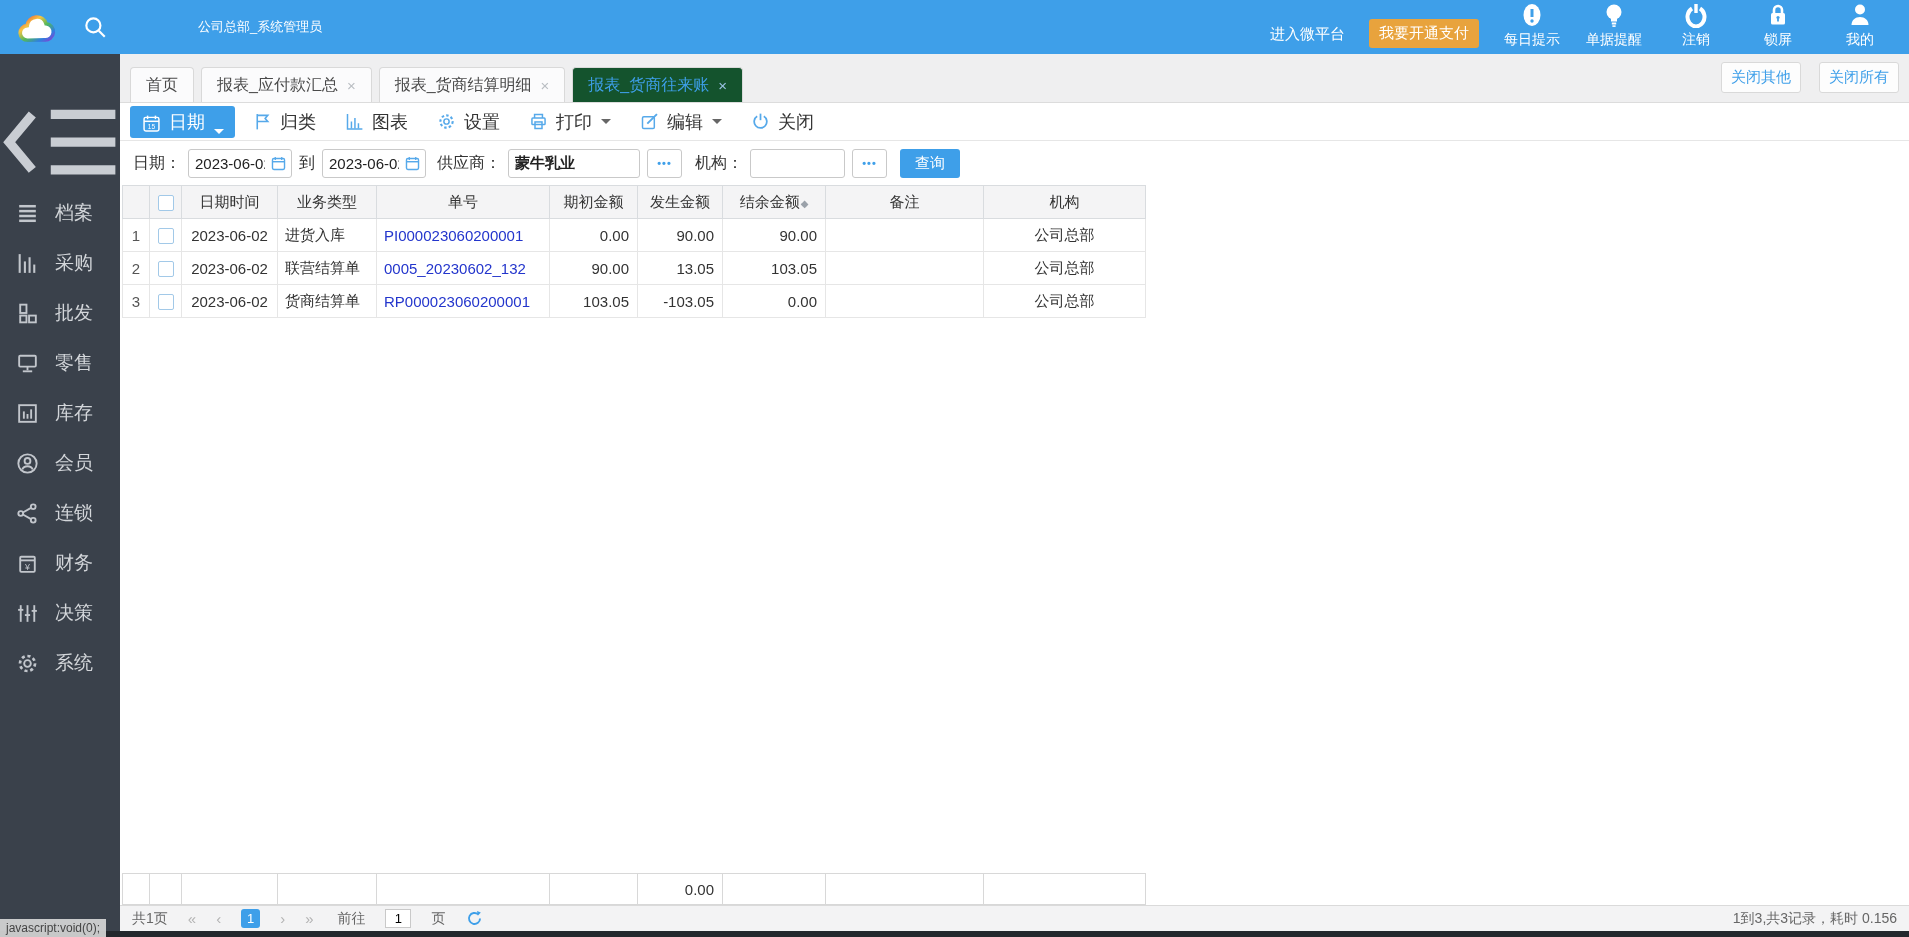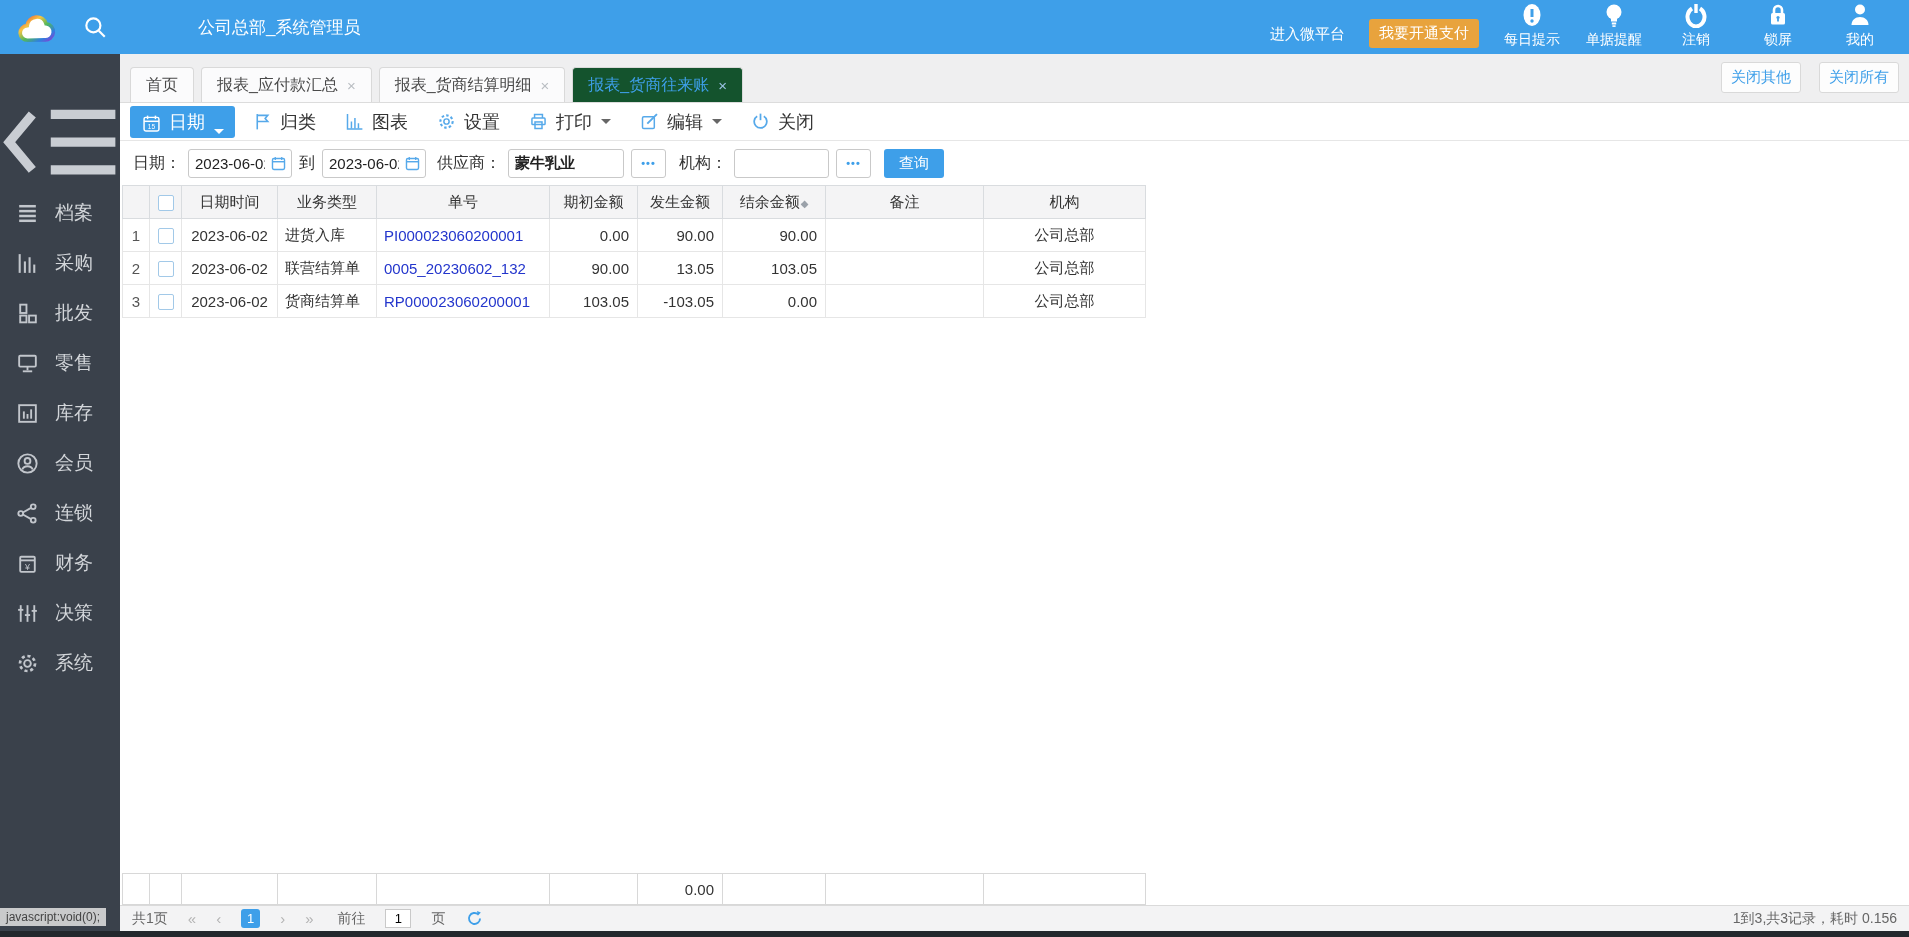--- a/index.html
+++ b/index.html
@@ -4,21 +4,21 @@
 <style>
   * { box-sizing: border-box; margin: 0; padding: 0; }
   html,body { width:1909px; height:937px; overflow:hidden; font-family:"Liberation Sans","DejaVu Sans",sans-serif; background:#fff; }
   svg { display:block; }
 
   
   .top-header { height:54px; background:#3E9FE9; display:flex; align-items:center; padding:0 20px 0 16px; color:#fff; position:relative; }
   .logo { width:44px; height:34px; margin-right:8px; }
   .brand { font-size:28px; letter-spacing:1px; }
   .hsearch { width:26px; height:26px; margin-left:14px; cursor:pointer; }
-  .huser { font-size:17px; margin-left:90px; }
+  .huser { font-size:13px; margin-left:90px; }
   .hright { margin-left:auto; display:flex; align-items:flex-end; gap:24px; padding-bottom:4px; }
   .hlink { font-size:15px; margin-bottom:5px; cursor:pointer; }
   .hbtn-orange { background:#E8A33D; color:#fff; font-size:15px; padding:5px 10px; border-radius:3px; margin-bottom:1px; cursor:pointer; }
   .hicon { display:flex; flex-direction:column; align-items:center; gap:3px; cursor:pointer; min-width:58px; }
   .hicon .ic { height:27px; display:flex; align-items:flex-end; }
   .hicon .lb { font-size:14px; }
 
   
   .app { display:flex; height:877px; }
   .sidebar { width:120px; background:#3A414B; flex:none; padding-top:24px; }
@@ -46,21 +46,21 @@
   .tool.active .tic { color:#fff; }
   .caret { width:0; height:0; border-left:5px solid transparent; border-right:5px solid transparent; border-top:5px solid #666; margin-left:2px; }
   .tool.active .caret { border-top-color:#fff; }
 
   
   .filterbar { height:44px; display:flex; align-items:center; padding-left:13px; gap:7px; font-size:16px; color:#333; }
   .fin { height:29px; border:1px solid #C9C9C9; border-radius:3px; font-size:15px; color:#222; padding:0 6px; font-family:inherit; }
   .datewrap { position:relative; }
   .datewrap input { width:104px; padding-right:26px; }
   .datewrap .cal { position:absolute; right:5px; top:6px; width:17px; height:17px; color:#56A9EA; pointer-events:none; }
-  .sup { width:116px; font-weight:bold; }
+  .sup { width:132px; font-weight:bold; }
   .org { width:95px; }
   .more { width:35px; height:29px; background:#fff; border:1px solid #C9C9C9; border-radius:3px; color:#3E9FE9; font-size:11px; font-weight:bold; letter-spacing:1px; cursor:pointer; }
   .qbtn { background:#3E9FE9; color:#fff; border:none; border-radius:3px; height:29px; padding:0 15px; font-size:15px; margin-left:6px; cursor:pointer; font-family:inherit; }
 
   
   .grid { flex:1; position:relative; overflow:hidden; }
   table.grid-t { border-collapse:collapse; table-layout:fixed; width:1023px; margin-left:2px;border-radius:13px; }
   .grid-t th { background:#F4F4F5; border:1px solid #D9DCDF; font-weight:normal; font-size:15px; color:#333; height:33px; text-align:center; cursor:pointer; }
   .grid-t td { border:1px solid #E6E6E6; font-size:15px; color:#333; height:33px; background:#fff; }
   td.c { text-align:center; }
@@ -76,21 +76,21 @@
 
   
   .pagebar { height:26px; background:#F3F3F4; border-top:1px solid #DADADA; display:flex; align-items:center; padding:0 12px; font-size:14px; color:#666; gap:20px; }
   .pgnav { color:#B3B3B3; font-size:15px; cursor:pointer; }
   .pgcur { width:19px; height:19px; background:#3E9FE9; color:#fff; border-radius:3px; display:flex; align-items:center; justify-content:center; font-size:13px; cursor:pointer; }
   .pgin { width:26px; height:19px; border:1px solid #C9C9C9; text-align:center; font-size:13px; font-family:inherit; }
   .refresh { width:19px; height:19px; color:#3E9FE9; cursor:pointer; }
   .recinfo { margin-left:auto; color:#666; }
 
   .bottomstrip { height:6px; background:#23272C; }
-  .jshint { position:absolute; left:0; bottom:11px; background:rgba(214,214,214,.92); color:#444; font-size:12px; padding:2px 6px; z-index:20; }
+  .jshint { position:absolute; left:0; bottom:0; background:rgba(214,214,214,.92); color:#444; font-size:12px; padding:2px 6px; z-index:20; }
 </style>
 </head>
 <body>
 
 <div class="top-header">
   <span class="logo">
     <svg viewBox="0 0 24 20">
       <defs>
           <linearGradient id="rg" x1="0" y1="0" x2="1" y2="1">
         <stop offset="0" stop-color="#e8413c"></stop>

